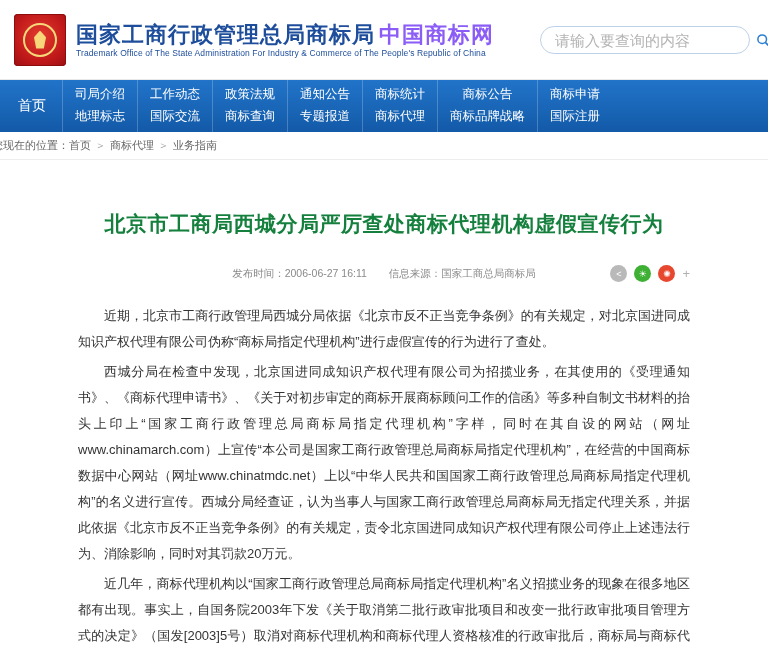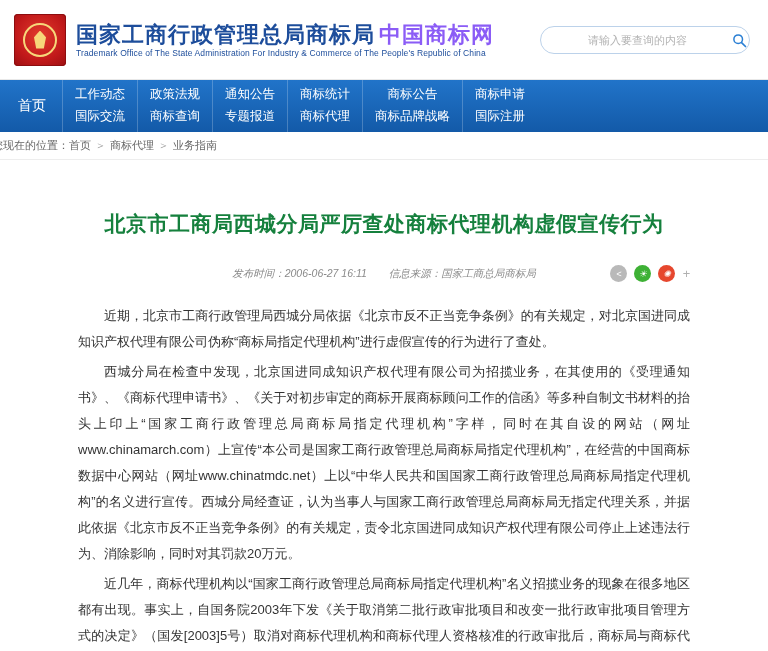--- a/index.html
+++ b/index.html
@@ -77,25 +77,24 @@
     border-radius: 14px;
     background: #fff;
     display: flex;
     align-items: center;
     padding: 0 6px 0 12px;
   }
   .search-input {
     border: 0;
     outline: 0;
     flex: 1;
-    font-size: 11px;
+    font-size: 15px;
     color: #333;
     font-family: "Liberation Sans", sans-serif;
     background: transparent;
-    margin-left: 33px;
   }
   .search-input::placeholder { color: #b3b3b3; }
   .search-icon-btn {
     width: 18px; height: 18px;
     border: 0;
     background: transparent;
     padding: 0;
     cursor: pointer;
     display: flex; align-items: center; justify-content: center;
   }
@@ -162,21 +161,20 @@
   }
   .art-meta {
     margin-top: 26px;
     display: flex;
     align-items: center;
     justify-content: center;
     font-size: 10.5px;
     color: #8a8a8a;
     gap: 22px;
     position: relative;
-    font-style: italic;
   }
   .art-meta .share {
     position: absolute;
     right: 0;
     display: flex;
     align-items: center;
     gap: 7px;
   }
   .share-ico {
     width: 17px; height: 17px;
@@ -222,20 +220,24 @@
         <line x1="10.2" y1="10.2" x2="14.4" y2="14.4" stroke="#2a7fd4" stroke-width="1.8" stroke-linecap="round"></line>
       </svg>
     </button>
   </div>
 </div>
 
 <div class="nav">
   <div class="nav-home">首页</div>
 
   <div class="nav-group">
+    <div class="nav-item">司局介绍</div>
+    <div class="nav-item">地理标志</div>
+  </div>
+  <div class="nav-group">
     <div class="nav-item">工作动态</div>
     <div class="nav-item">国际交流</div>
   </div>
   <div class="nav-group">
     <div class="nav-item">政策法规</div>
     <div class="nav-item">商标查询</div>
   </div>
   <div class="nav-group">
     <div class="nav-item">通知公告</div>
     <div class="nav-item">专题报道</div>

